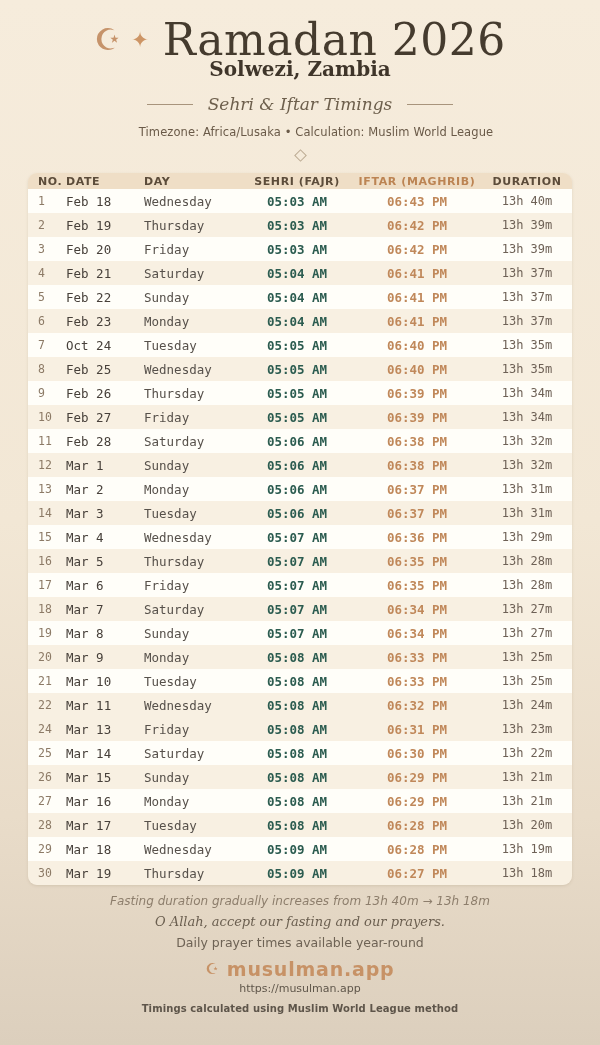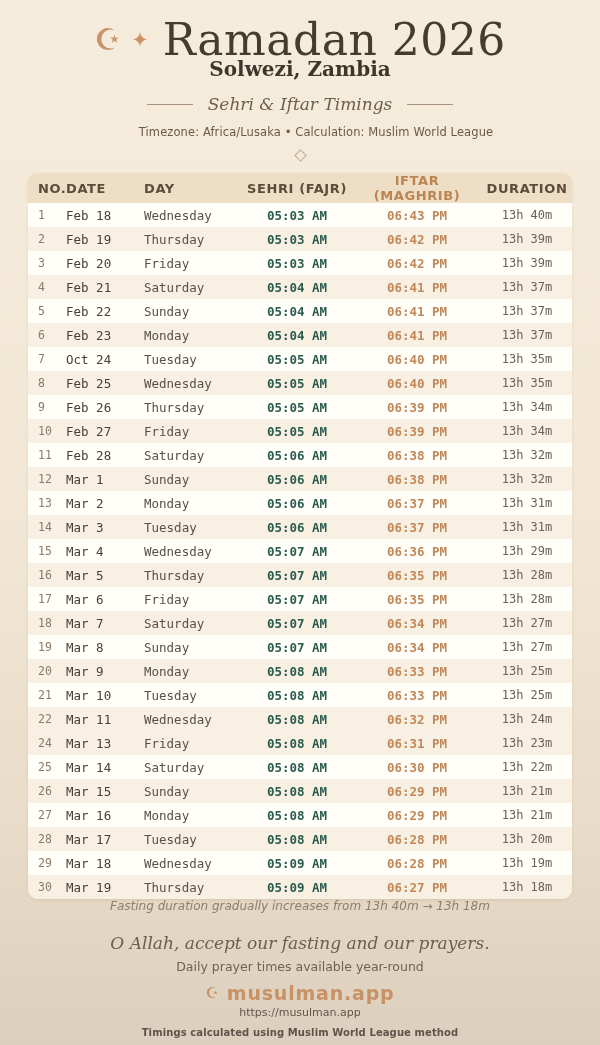--- a/index.html
+++ b/index.html
@@ -45,47 +45,47 @@
   }
   
   .card {
     width:544px; margin:13px auto 0;
     border-radius:9px; overflow:hidden;
     box-shadow:0 1px 3px rgba(120,100,70,0.16);
   }
   table { width:100%; border-collapse:collapse; table-layout:fixed;
     font-family:"DejaVu Sans Mono", monospace; }
   thead th {
-    background:#efdec6; height:26px; padding:0;
+    background:#efdec6; height:16px; padding:0;
     font-family:"DejaVu Sans", sans-serif; font-weight:bold;
-    font-size:13px; letter-spacing:0.6px; color:#5c4c3a;
+    font-size:11px; letter-spacing:0.6px; color:#5c4c3a;
     text-align:center;
   }
   thead th.al { text-align:left; }
   thead th.c-no   { padding-left:10px; }
   thead th.c-date { padding-left:2px; }
   thead th.c-day  { padding-left:2px; }
   thead th.c-iftar{ color:#bc8453; }
   tbody td { height:24px; padding:0; font-size:12.5px; white-space:nowrap; }
   tr.odd  { background:#fffef9; }
   tr.even { background:#f8f0e2; }
   td.no       { color:#8c7a66; padding-left:10px; font-size:11.5px; }
   td.date     { color:#47403a; padding-left:2px;margin-top:20px; }
   td.day      { color:#57514b; padding-left:2px; }
   td.sehri    { color:#2c5c50; font-weight:bold; text-align:center; }
   td.iftar    { color:#c0885a; font-weight:bold; text-align:center; }
   td.duration { color:#6e6156; text-align:center; font-size:12px; }
   
   .footer { text-align:center; }
   .duration-note {
-    font-style:italic; font-size:12px; color:#8d7e6c;
+    margin-top:9px; font-style:italic; font-size:12px; color:#8d7e6c;
   }
   .dua {
-    margin-top:20px; font-family:"DejaVu Serif", serif; font-style:italic;
-    font-size:17px; color:#6b5f50;
+    margin-top:6px; font-family:"DejaVu Serif", serif; font-style:italic;
+    font-size:13px; color:#6b5f50;
   }
   .availability { margin-top:6px; font-size:12.5px; color:#6e6355; }
   .brand-row {
     margin-top:8px; display:flex; align-items:center; justify-content:center; gap:7px;
     color:#c79266; font-weight:bold; font-size:19px; letter-spacing:0.8px;
     cursor:pointer;
   }
   .brand-icon { font-size:15px; font-weight:normal; }
   .url { margin-top:2px; font-size:11px; color:#5f564a; }
   .method-note { margin-top:8px; font-size:10px; font-weight:bold; color:#5e554a; letter-spacing:0.1px; }

